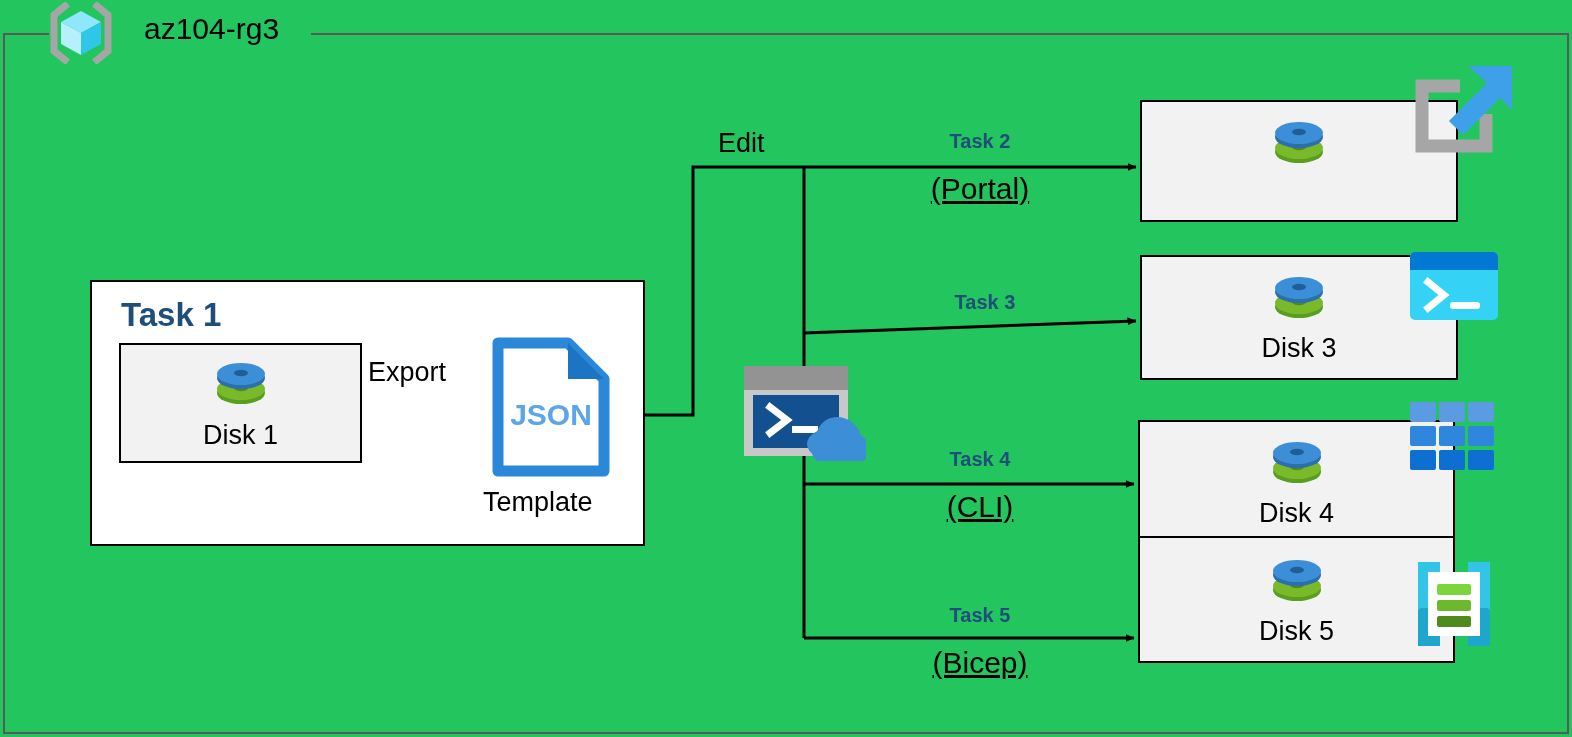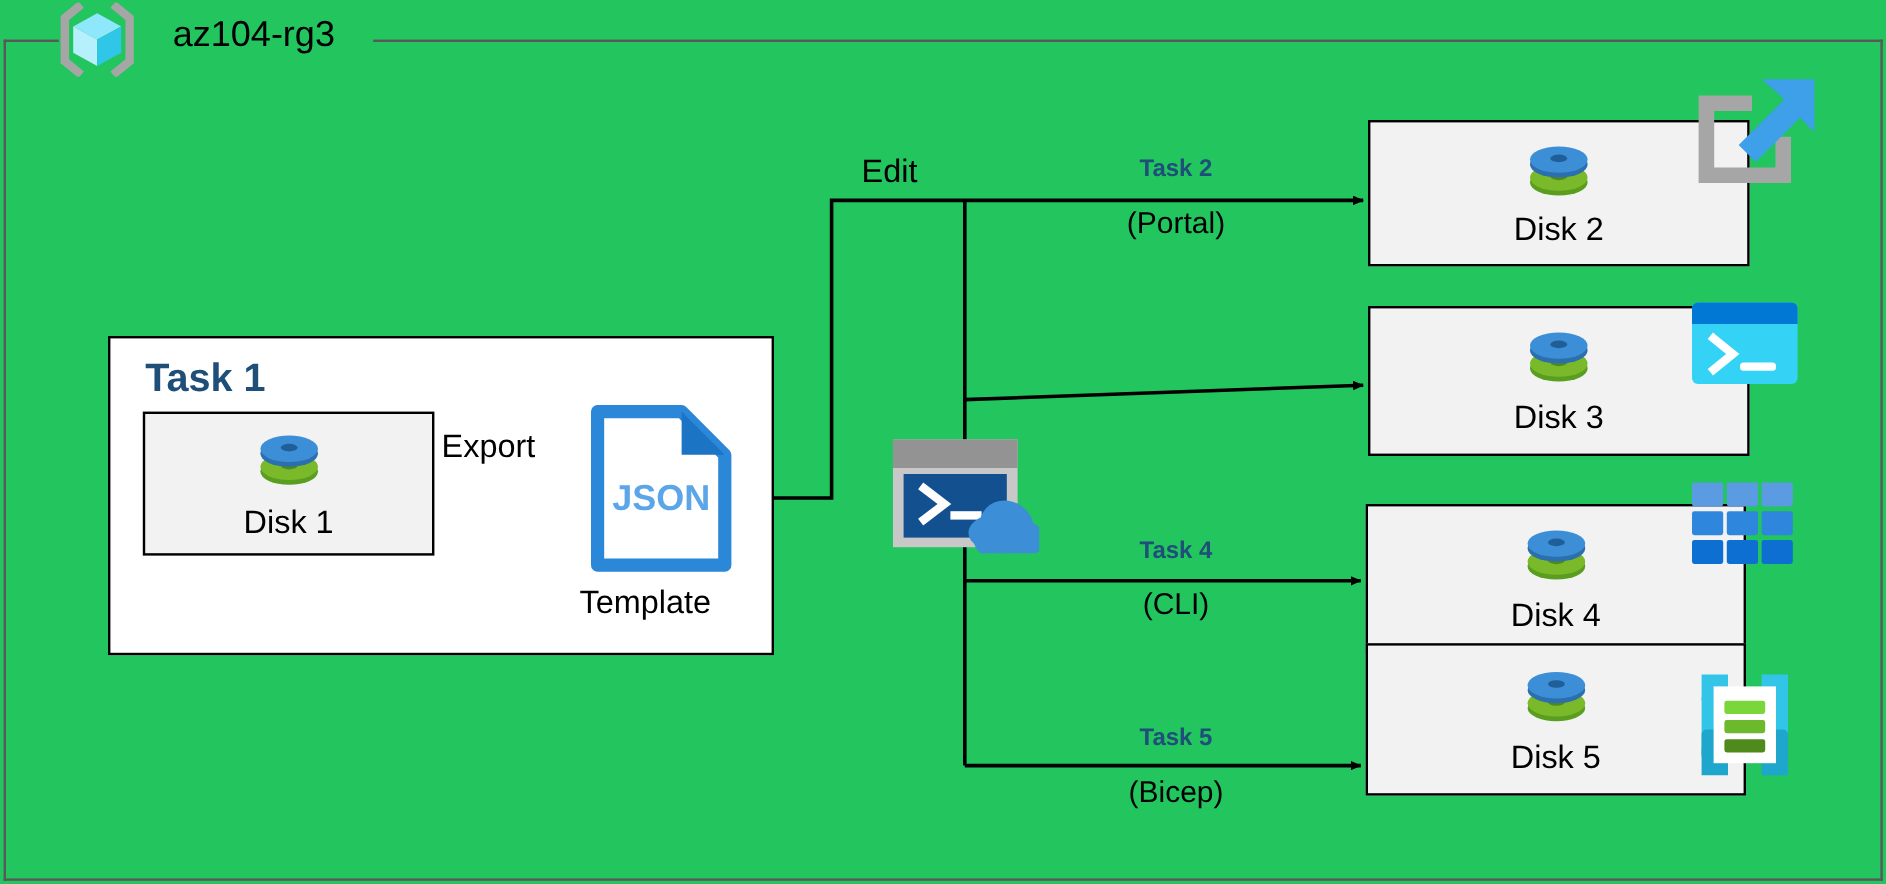--- a/index.html
+++ b/index.html
@@ -112,24 +112,25 @@
     color: #000000;
   }
   .edge-task {
     font-size: 20px;
     font-weight: bold;
     color: #1F4E79;
     white-space: nowrap;
     text-align: center;
   }
   .edge-sub {
-    font-size: 25px;
+    font-size: 30px;
     color: #000000;
     white-space: nowrap;
     text-align: center;
+    text-decoration: underline;
   }
   .plain-label {
     position: absolute;
     font-size: 27px;
     color: #000000;
     white-space: nowrap;
   }
 
   
   #wires {
@@ -238,31 +239,33 @@
     <div class="disk-icon-holder" style="top:14px;">
       <svg width="56" height="58" viewBox="0 0 56 58">
         <ellipse cx="28" cy="36" rx="24" ry="11" fill="#5A9E20"></ellipse>
         <ellipse cx="28" cy="32" rx="24" ry="11" fill="#7AB92A"></ellipse>
         <ellipse cx="28" cy="31" rx="7" ry="3.2" fill="#4E8A1C"></ellipse>
         <ellipse cx="28" cy="21" rx="24" ry="11" fill="#2B6FAE"></ellipse>
         <ellipse cx="28" cy="17" rx="24" ry="11" fill="#3C8FD6"></ellipse>
         <ellipse cx="28" cy="16" rx="7" ry="3.2" fill="#1F5E96"></ellipse>
       </svg>
     </div>
-    <div class="disk-caption" style="top:74px;">Disk 2</div>
   </div>
 
   <div class="icon-abs" style="left:1408px; top:62px;">
     <svg width="108" height="108" viewBox="0 0 108 108">
       <path d="M52 24 L14 24 L14 84 L78 84 L78 52" fill="none" stroke="#A6A6A6" stroke-width="13" stroke-linejoin="miter"></path>
       <path d="M48 66 L96 18" stroke="#3DA0E8" stroke-width="20" stroke-linecap="butt"></path>
       <path d="M60 4 L104 4 L104 48 L88 32 L76 18 Z" fill="#3DA0E8"></path>
     </svg>
   </div>
 
+  <div class="edge-label" style="left:855px; top:291px; width:260px;">
+    <div class="edge-task">Task 3</div>
+  </div>
 
   <div class="disk-box" style="left:1140px; top:255px; width:318px; height:125px;">
     <div class="disk-icon-holder" style="top:14px;">
       <svg width="56" height="58" viewBox="0 0 56 58">
         <ellipse cx="28" cy="36" rx="24" ry="11" fill="#5A9E20"></ellipse>
         <ellipse cx="28" cy="32" rx="24" ry="11" fill="#7AB92A"></ellipse>
         <ellipse cx="28" cy="31" rx="7" ry="3.2" fill="#4E8A1C"></ellipse>
         <ellipse cx="28" cy="21" rx="24" ry="11" fill="#2B6FAE"></ellipse>
         <ellipse cx="28" cy="17" rx="24" ry="11" fill="#3C8FD6"></ellipse>
         <ellipse cx="28" cy="16" rx="7" ry="3.2" fill="#1F5E96"></ellipse>

